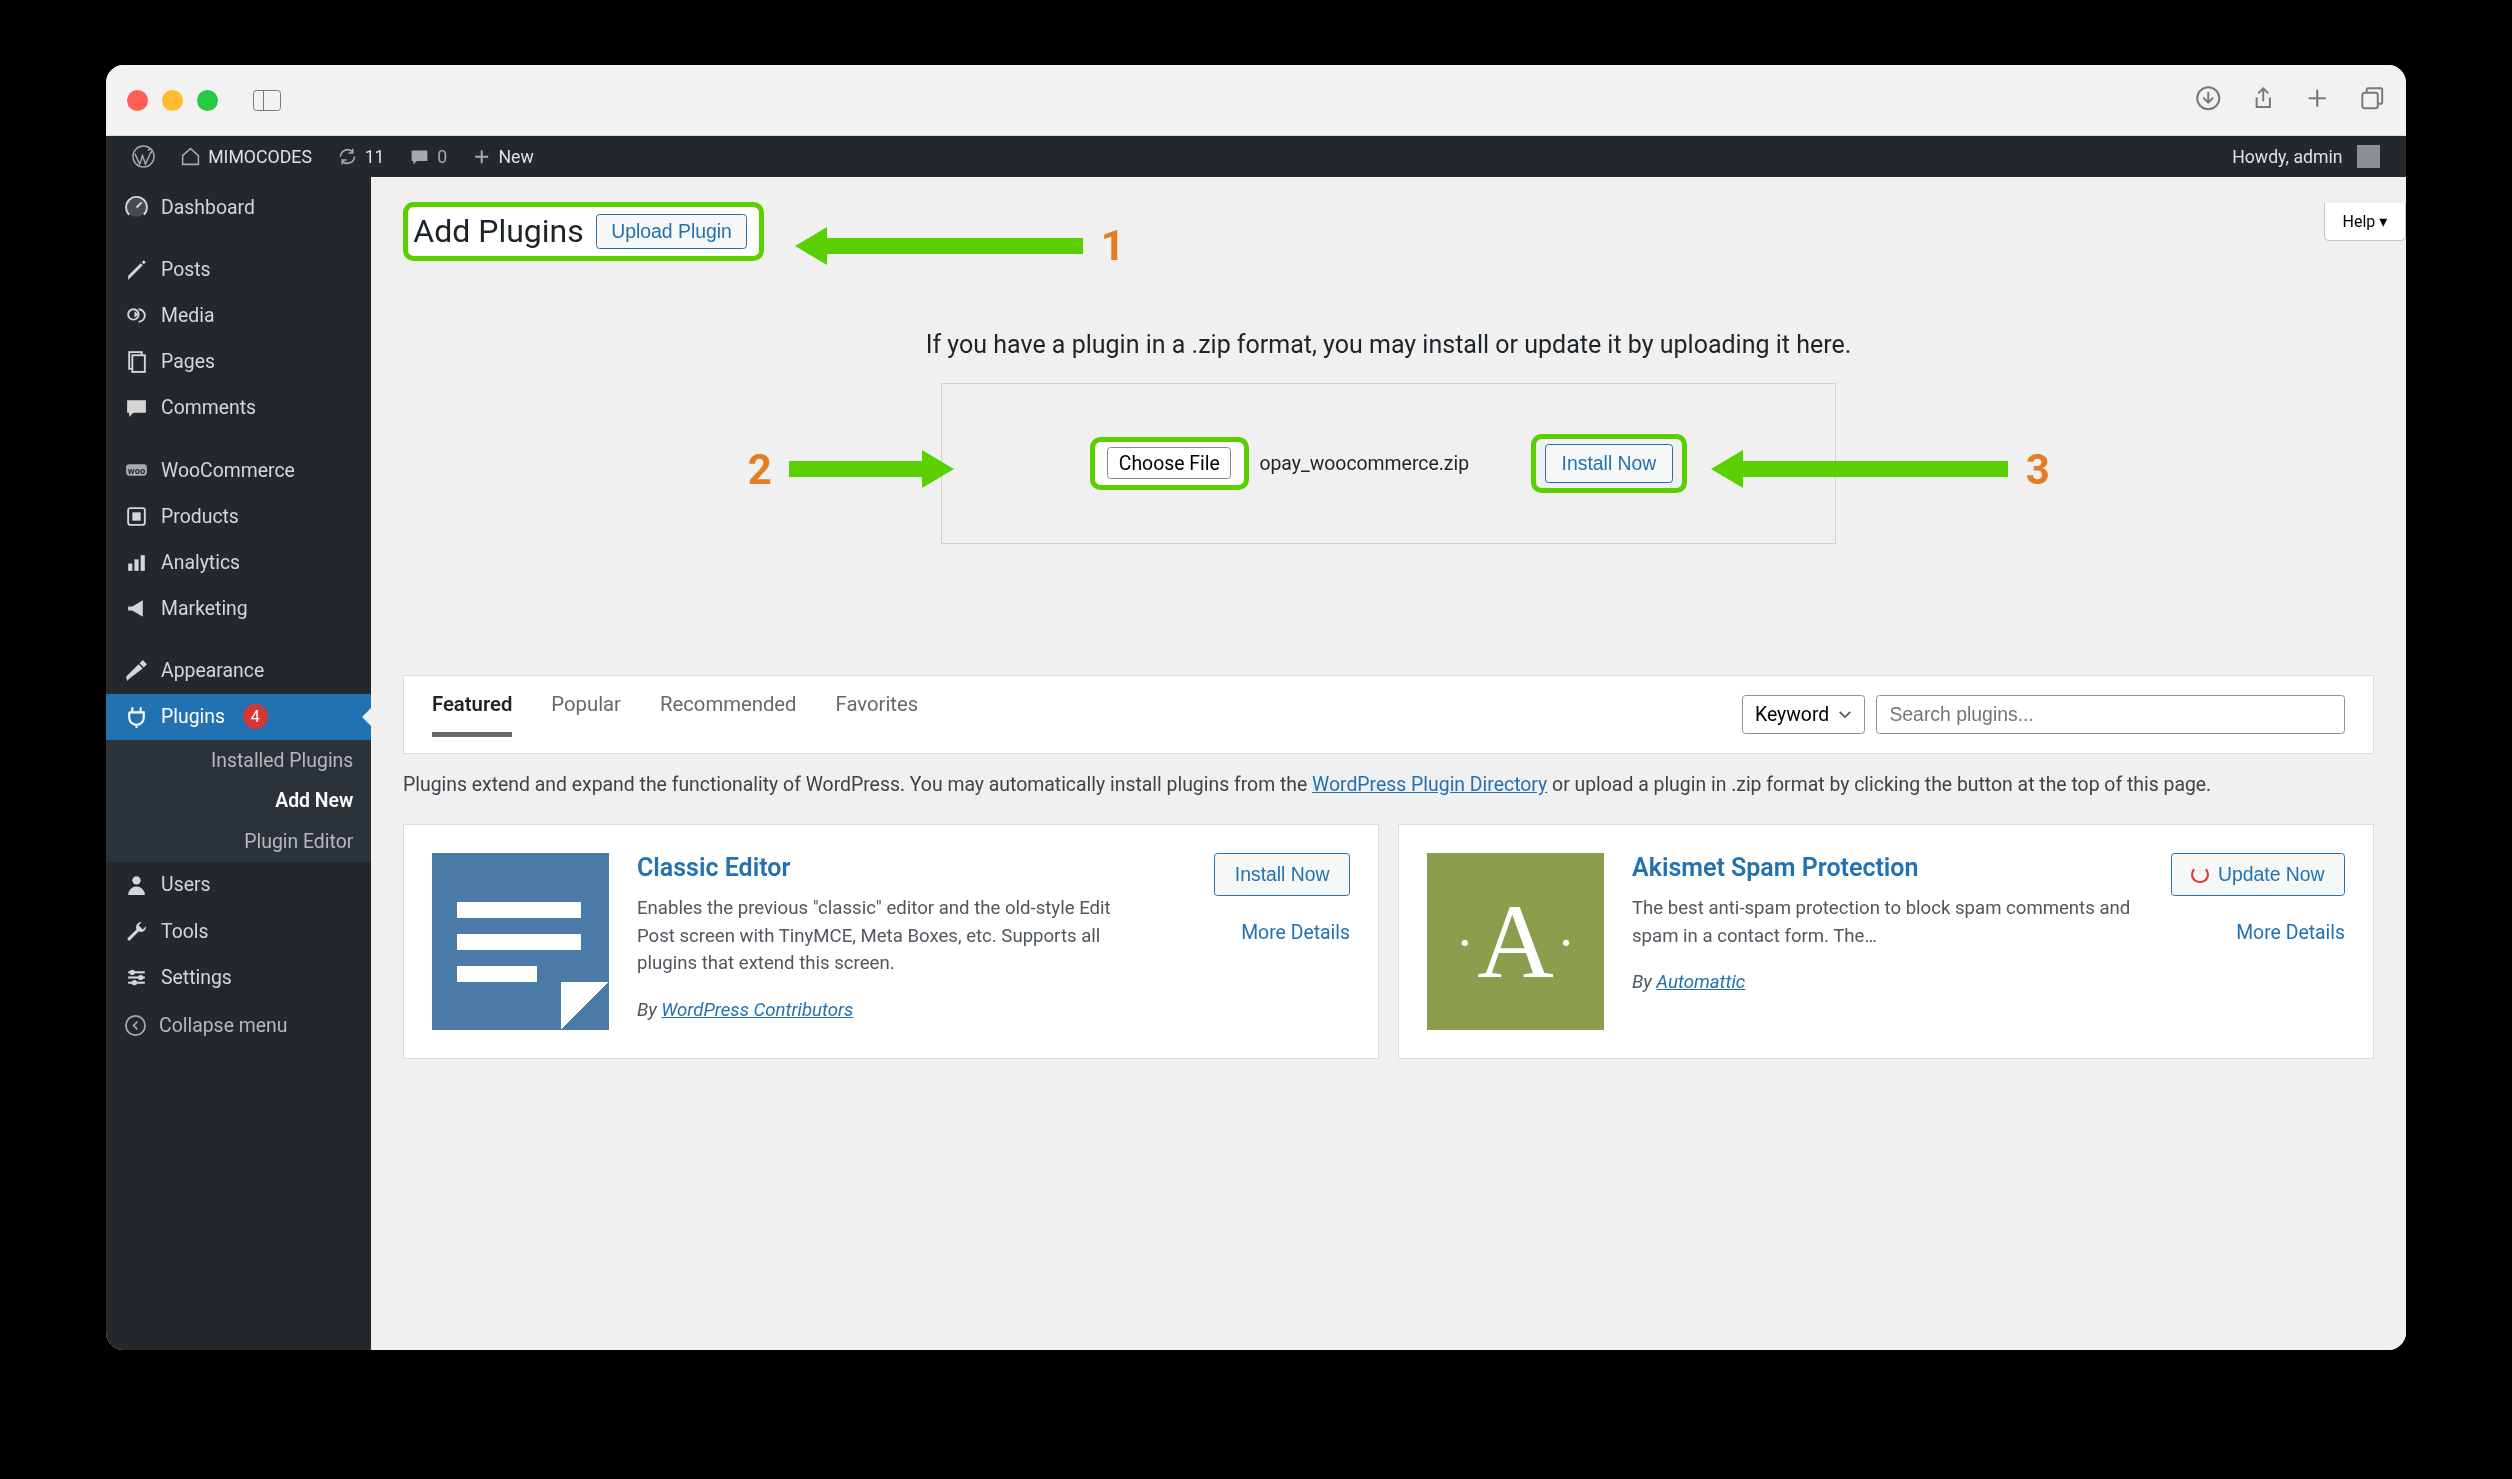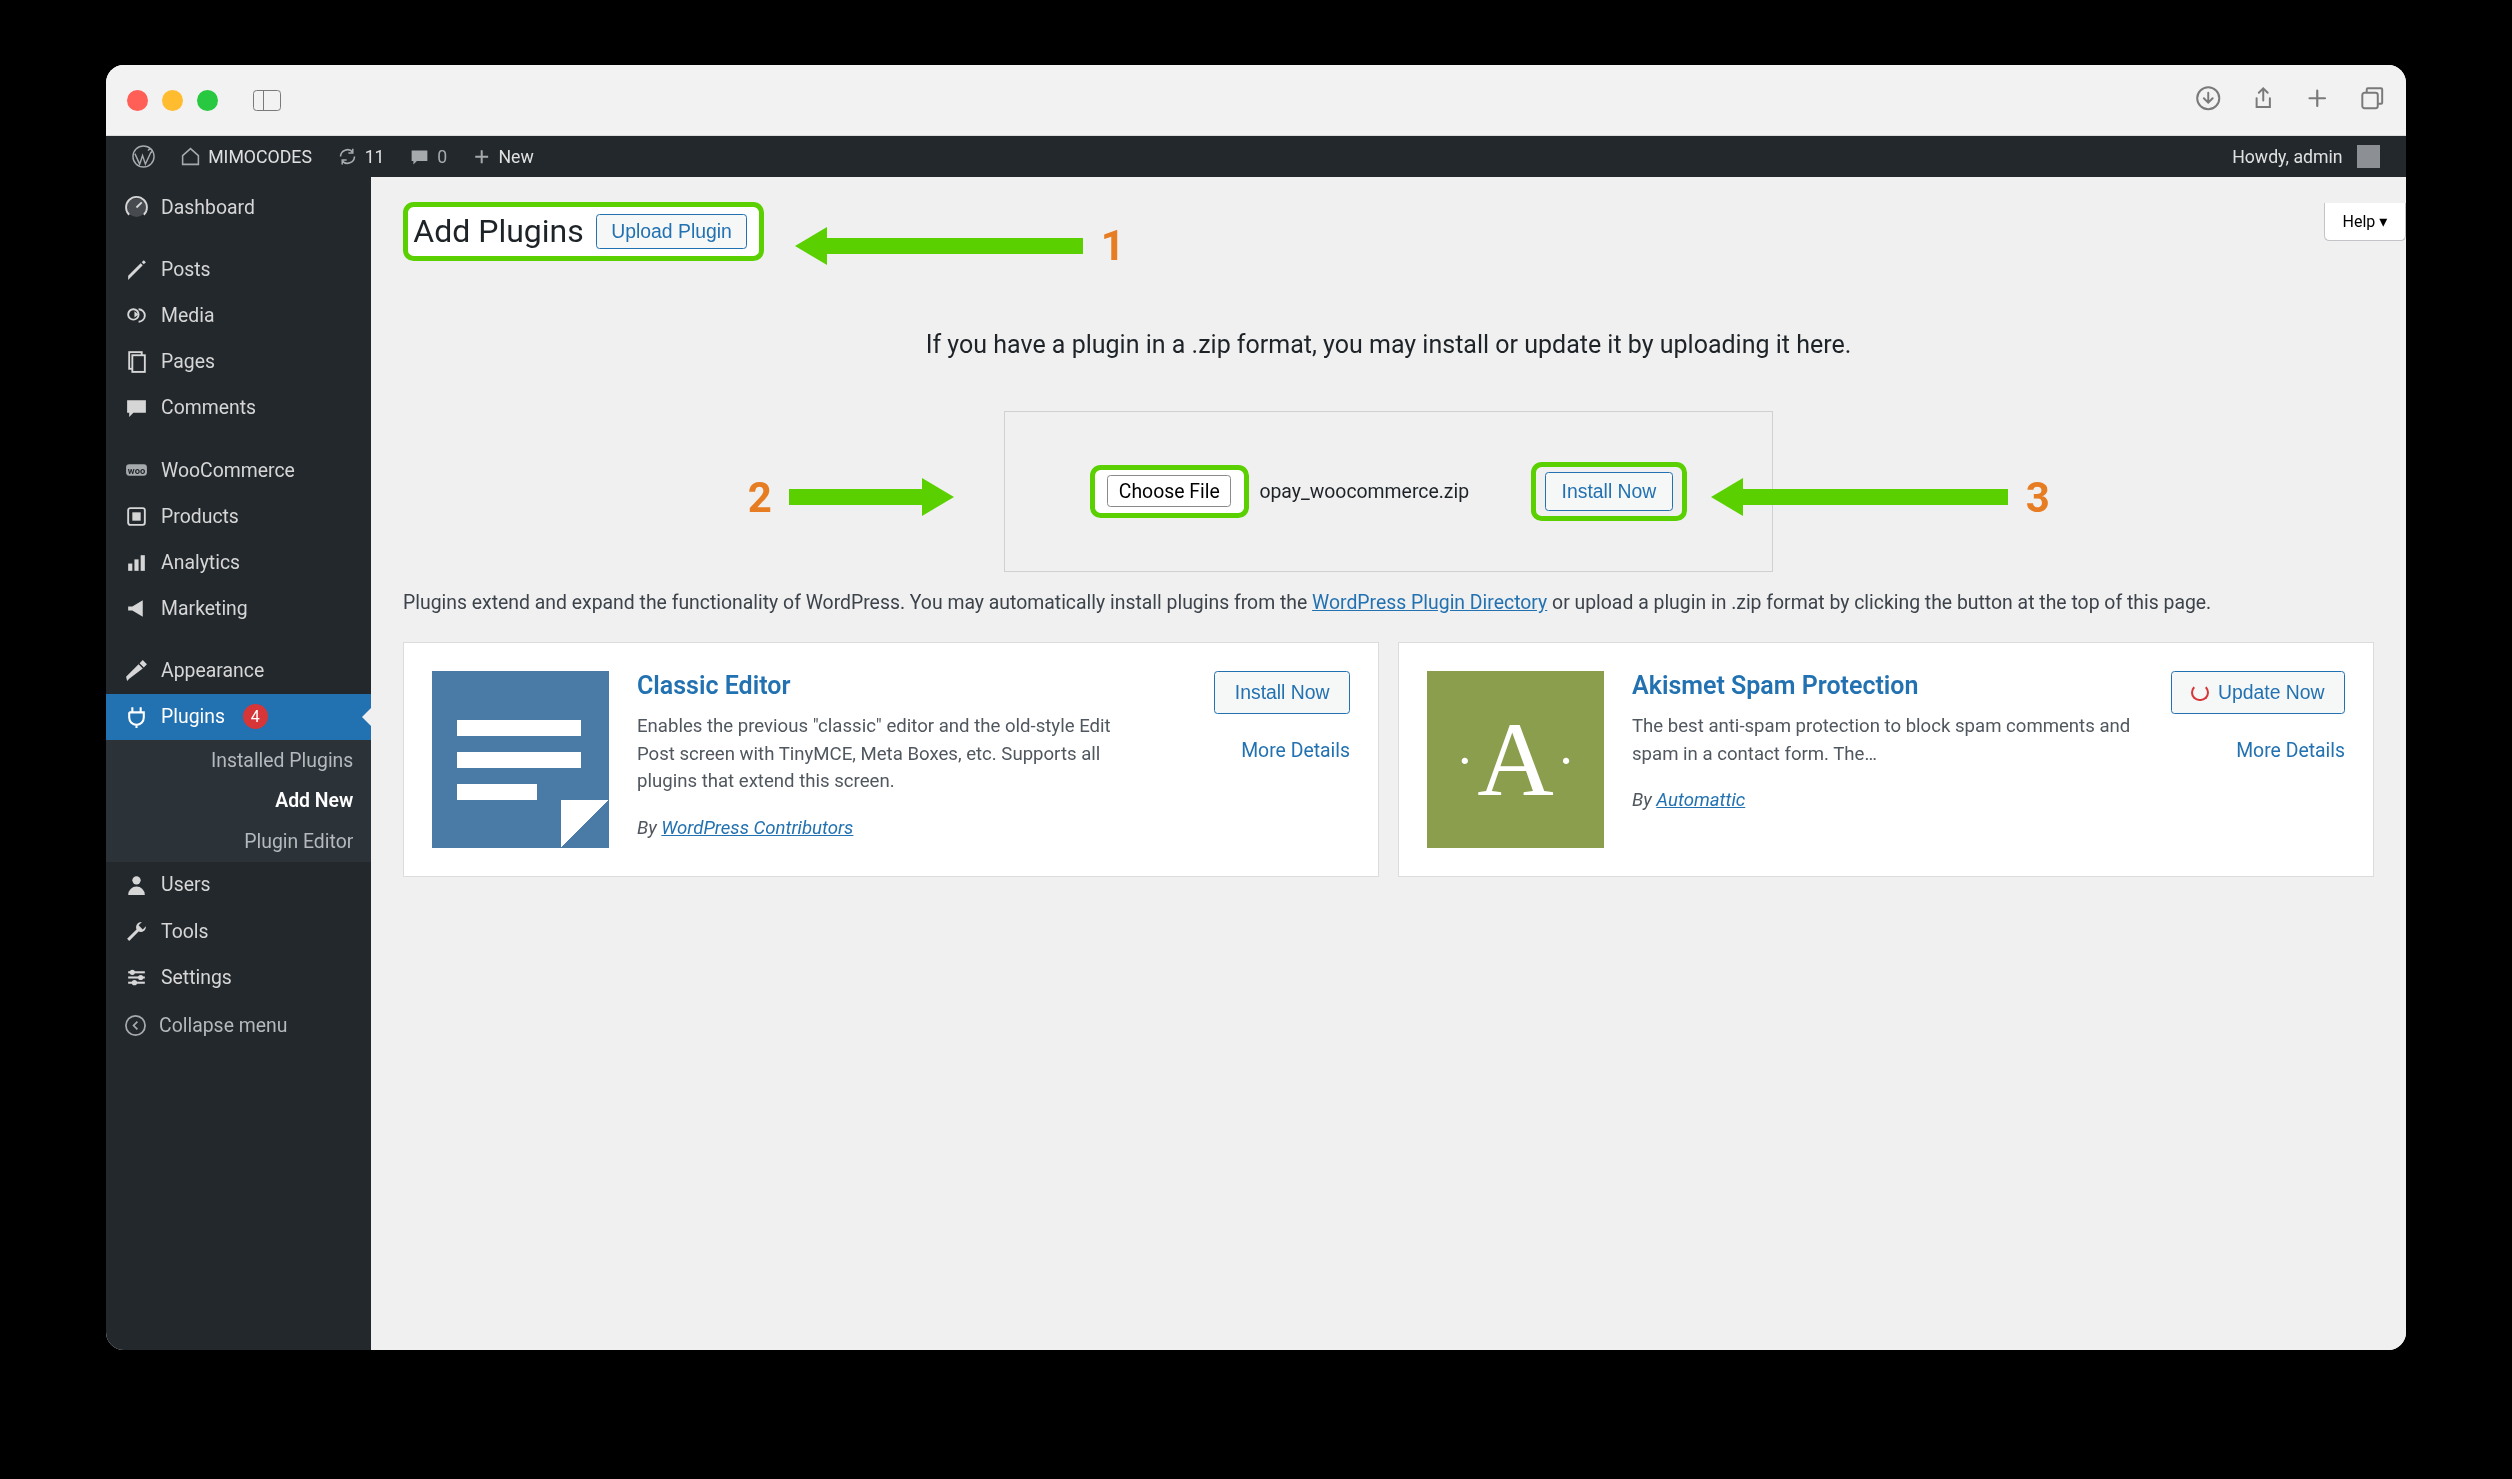--- a/index.html
+++ b/index.html
@@ -52,21 +52,21 @@
 
 
 .hdr-row { display: flex; align-items: center; padding-top: 25px; position: relative; }
 .page-title-cluster { display: flex; align-items: center; gap: 12.4px; padding: 5.3px 12.4px 5.3px 5.3px; border: 5.3px solid #5ad000; border-radius: 10.6px; background: #fff; }
 .page-title { font-size: 32px; font-weight: 400; color: #1d2327; }
 .upload-btn { border: 1.3px solid #2271b1; color: #2271b1; background: #f6f7f7; padding: 5.3px 14px; font-size: 19.4px; border-radius: 3.5px; cursor: pointer; }
 .help-btn { position: absolute; right: 0; top: 26px; border: 0.9px solid #c3c4c7; background: #fff; padding: 8.8px 17.7px; font-size: 16px; border-radius: 0 0 5.3px 5.3px; border-top: none; cursor: pointer; }
 
 
 .upload-instructions { text-align: center; font-size: 25px; color: #1d2327; margin-top: 69px; }
-.upload-form-box { width: 769px; margin: 52px auto 0; border: 0.9px solid #d0d0d0; padding: 50px 35px; display: flex; align-items: center; justify-content: center; gap: 17.7px; position: relative; }
+.upload-form-box { width: 895px; margin: 24px auto 0; border: 0.9px solid #d0d0d0; padding: 50px 35px; display: flex; align-items: center; justify-content: center; gap: 17.7px; position: relative; }
 .choose-file-btn { border: 5.3px solid #5ad000; background: #fff; padding: 5.3px 12.4px; font-size: 19.4px; border-radius: 10.6px; cursor: pointer; display: inline-flex; align-items:center; }
 .choose-file-btn span { border: 0.9px solid #8a8a8a; border-radius: 3.5px; padding: 3.5px 10.6px; }
 .file-name { font-size: 19.4px; color: #1d2327; margin-left: -7px; }
 .install-now-btn { border: 5.3px solid #5ad000; border-radius: 10.6px; padding: 5.3px 8.8px; margin-left: 44px; }
 .install-now-btn button { border: 1.3px solid #2271b1; color: #2271b1; background: #f6f7f7; padding: 7px 16px; font-size: 19.4px; border-radius: 3.5px; cursor: pointer; }
 
 
 .anno { position: absolute; display: flex; align-items: center; }
 .anno .shaft { height: 16px; background: #5ad000; }
 .anno .head-l { width: 0; height: 0; border: 19.4px solid transparent; border-right: 32px solid #5ad000; border-left: none; }
@@ -347,20 +347,39 @@
             <div class="head-r"></div>
         </div>
 
         <div class="anno" style="left:1308px; top:62px;">
           <div class="head-l"></div>
             <div class="shaft" style="width:265px"></div>
           <span class="num">3</span>
         </div>
       </div>
 
+      <div class="filter-box">
+        <div class="filter-tabs-row">
+          <div class="filter-tabs">
+            <span class="active">Featured</span>
+            <span>Popular</span>
+            <span>Recommended</span>
+            <span>Favorites</span>
+          </div>
+          <div class="filter-search">
+            <div class="keyword-select">
+                <span>Keyword</span>
+                <svg width="14" height="8.8" viewBox="0 0 16 10">
+                  <path d="M2 2 L8 8 L14 2" stroke="#555" stroke-width="2" fill="none"></path>
+                </svg>
+              </div>
+            <input type="text" placeholder="Search plugins..." style="">
+          </div>
+        </div>
+      </div>
 
       <div class="helptext">
         <span>Plugins extend and expand the functionality of WordPress. You may automatically install plugins from the </span><a href="#">WordPress Plugin Directory</a><span> or upload a plugin in .zip format by clicking the button at the top of this page.</span>
       </div>
 
       <div class="cards-row">
         <div class="plugin-card">
           <div class="plugin-icon ce-icon">
             <div class="bar b1"></div>
               <div class="bar b2"></div>

